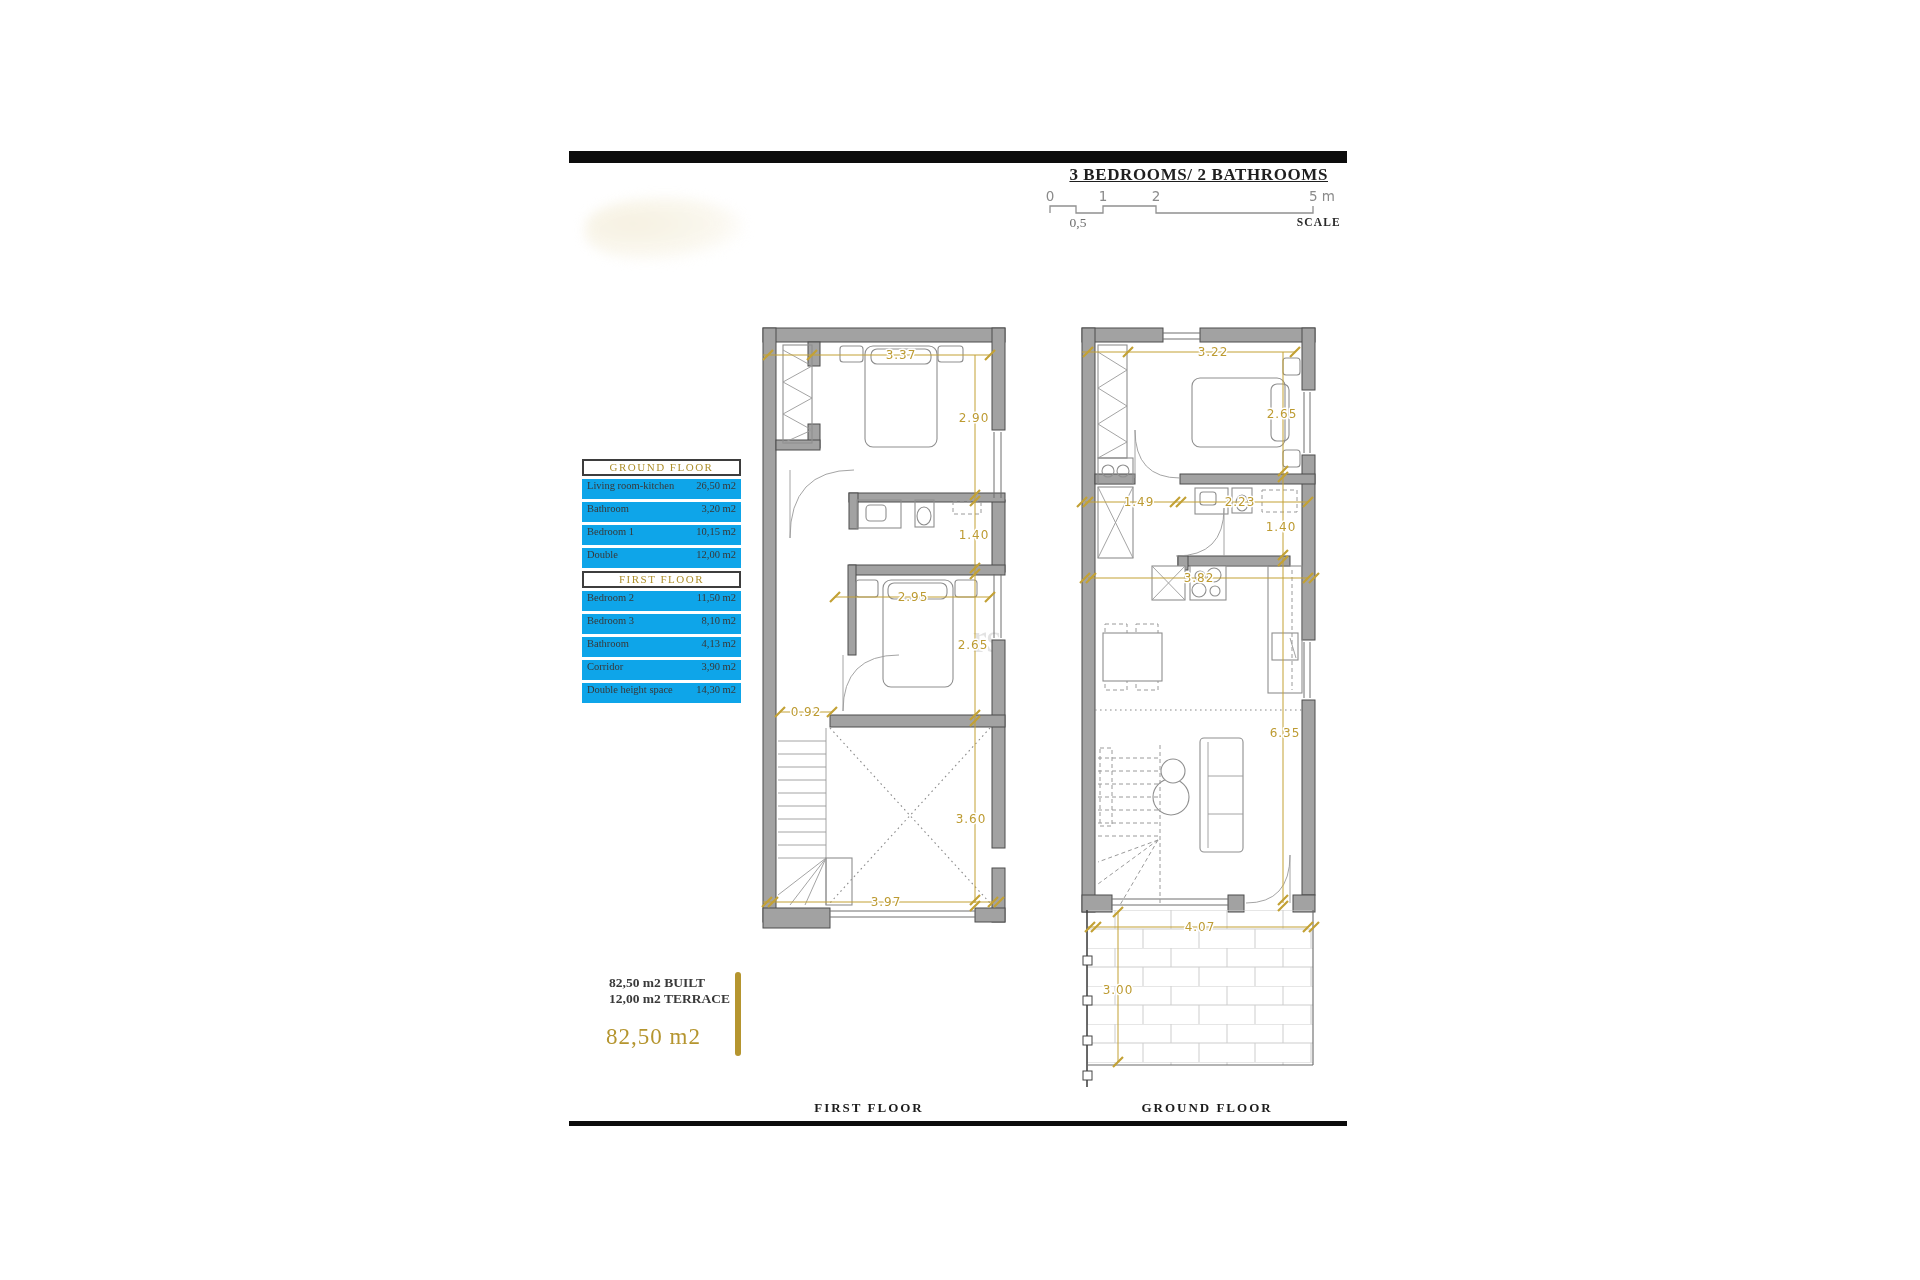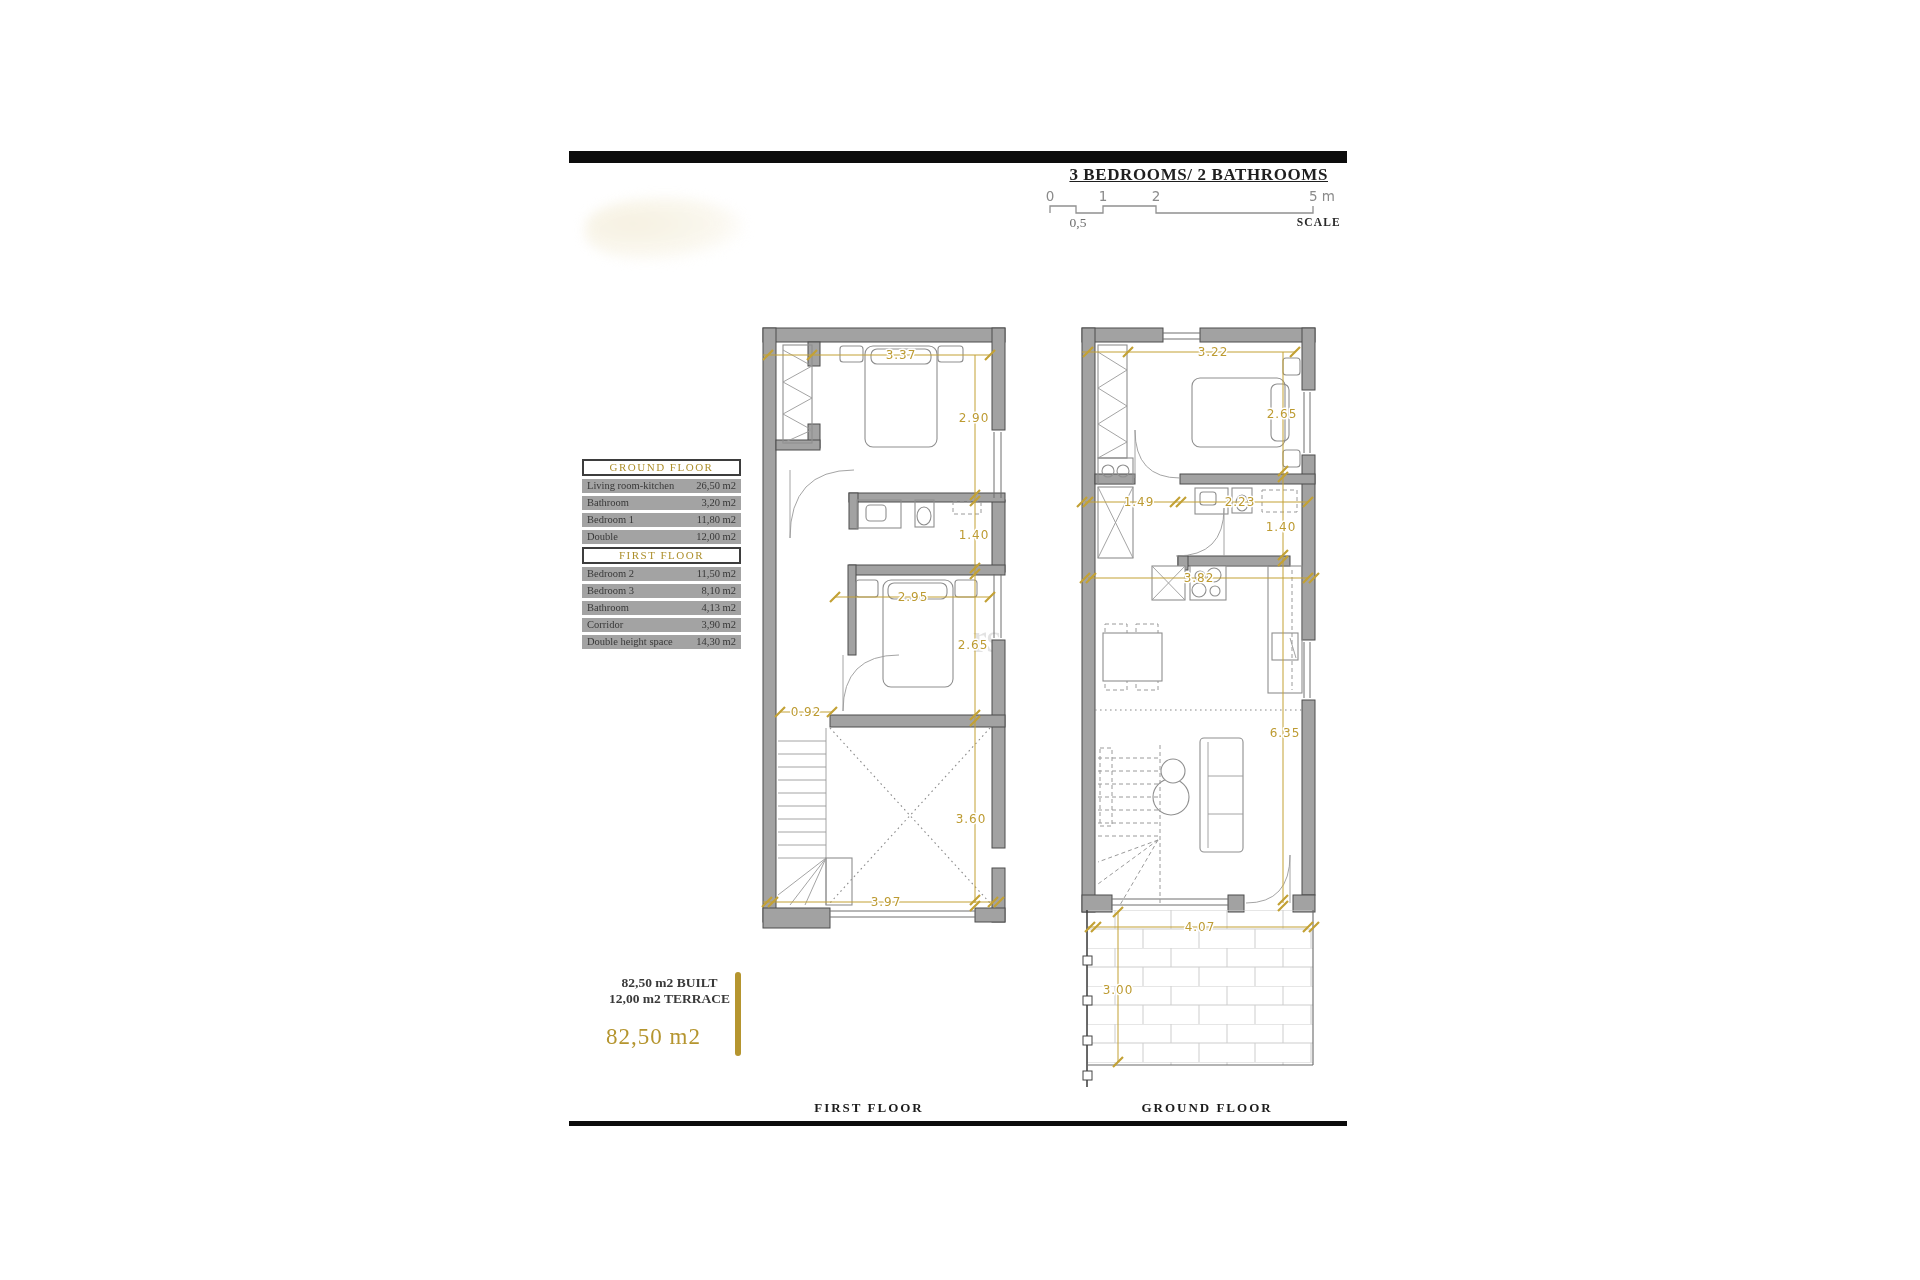--- a/index.html
+++ b/index.html
@@ -17,24 +17,24 @@
               font-size:13.5px;color:#6e6e6e;}
   .scale-label{top:216px;right:579px;font-size:11.5px;font-weight:bold;letter-spacing:1.2px;color:#2a2a2a;}
   
   .logo-blob{left:585px;top:198px;width:160px;height:64px;border-radius:45%;
              background:radial-gradient(ellipse at 30% 40%, #efe6c9 0%, #f7f2e3 55%, rgba(255,255,255,0) 75%);
              filter:blur(6px);opacity:.55;}
   
   .tbl{left:582px;top:459px;width:159px;}
   .tbl-h{height:13px;line-height:13px;border:2px solid #3d3d3d;margin-bottom:3px;text-align:center;
          font-size:11px;letter-spacing:1.5px;color:#ad8f2b;background:#fff;}
-  .tbl-r{display:flex;justify-content:space-between;background:#a3a3a3;height:14px;line-height:14px;
+  .tbl-r{display:flex;justify-content:space-between;background:#0ea5e9;height:20px;line-height:14px;
          margin-bottom:3px;padding:0 5px;font-size:10.5px;color:#383838;}
   
-  .summary{top:975px;right:1190px;text-align:center;font-size:13.5px;font-weight:bold;color:#3a3a3a;line-height:16px;}
+  .summary{top:975px;right:1190px;text-align:left;font-size:13.5px;font-weight:bold;color:#3a3a3a;line-height:16px;}
   .gold-bar{left:735px;top:972px;width:6px;height:84px;background:#b5952f;border-radius:3px;}
   .total{top:1024px;right:1219px;font-size:23px;color:#b5952f;letter-spacing:1px;}
   
   .floor-label{top:1100px;transform:translateX(-50%);font-size:13px;font-weight:bold;
                letter-spacing:2px;color:#1c1c1c;}
   
   .wall{fill:#a2a2a2;stroke:#4c4c4c;stroke-width:1;}
   .furn{fill:none;stroke:#8f8f8f;stroke-width:1.1;}
   .furnw{fill:#ffffff;stroke:#8f8f8f;stroke-width:1.1;}
   .thin{stroke:#9a9a9a;stroke-width:.9;fill:none;}
@@ -70,21 +70,21 @@
     <div class="tbl-r">
         <span>Living room-kitchen</span>
         <span>26,50 m2</span>
       </div>
     <div class="tbl-r">
         <span>Bathroom</span>
         <span>3,20 m2</span>
       </div>
     <div class="tbl-r">
         <span>Bedroom 1</span>
-        <span>11,80 m2</span>
+        <span>10,15 m2</span>
       </div>
     <div class="tbl-r">
         <span>Double</span>
         <span>12,00 m2</span>
       </div>
     <div class="tbl-h">FIRST FLOOR</div>
     <div class="tbl-r">
         <span>Bedroom 2</span>
         <span>11,50 m2</span>
       </div>

